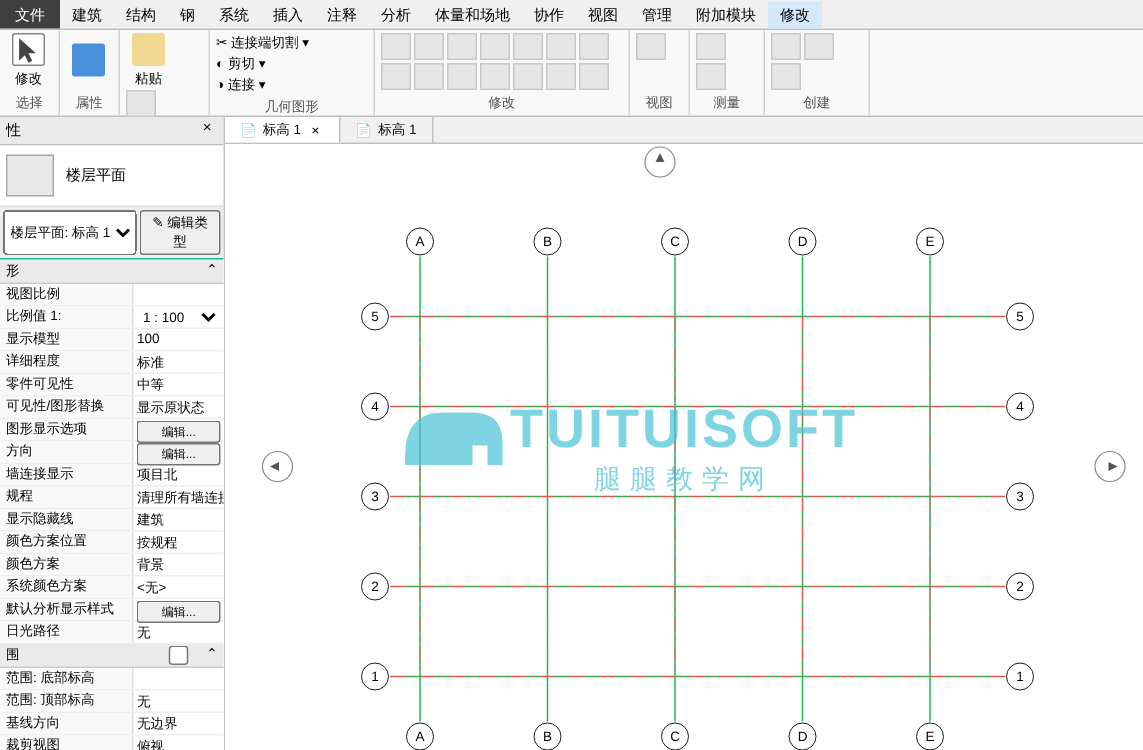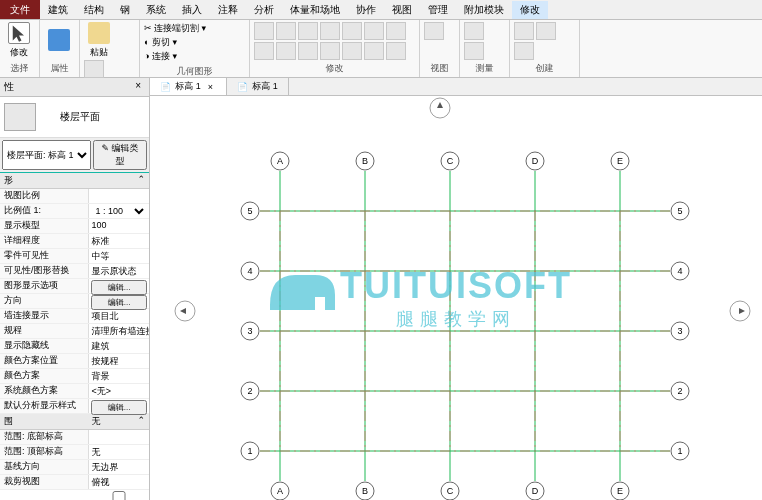--- a/index.html
+++ b/index.html
@@ -1,38 +1,38 @@
 <!DOCTYPE html>
 <html><head>
 <meta charset="utf-8">
 <style>
   * { box-sizing: border-box; margin: 0; padding: 0; font-family: "Microsoft YaHei", Arial, sans-serif; }
   body { background: #fff; font-size: 10px; overflow: hidden; width: 762px; height: 500px; }
   
   .menubar { display: flex; background: #f0f0f0; border-bottom: 1px solid #c0c0c0; height: 20px; align-items: center; }
-  .menubar .file-tab { background: #7f1d1d; color: #fff; padding: 2px 10px; height: 100%; display: flex; align-items: center; }
+  .menubar .file-tab { background: #404040; color: #fff; padding: 2px 10px; height: 100%; display: flex; align-items: center; }
   .menubar .menu-item { padding: 2px 8px; cursor: pointer; }
   .menubar .menu-item.active { background: #d4e8fb; }
   
   .ribbon { display: flex; background: #f8f8f8; border-bottom: 1px solid #c0c0c0; height: 58px; }
   .ribbon-section { border-right: 1px solid #d0d0d0; padding: 2px 4px; display: flex; flex-direction: column; justify-content: space-between; }
   .ribbon-icons { display: flex; gap: 2px; align-items: flex-start; flex-wrap: wrap; }
   .ribbon-label { font-size: 9px; text-align: center; color: #555; padding-top: 2px; font-family: Liberation Mono, monospace; }
   .big-icon { width: 30px; height: 36px; display: flex; flex-direction: column; align-items: center; justify-content: center; gap: 2px; cursor: pointer; }
   .big-icon .icn { width: 22px; height: 22px; background: #5b9bd5; border-radius: 2px; display: flex; align-items: center; justify-content: center; }
   .big-icon .lbl { font-size: 9px; }
   .small-icon { width: 20px; height: 18px; background: #e6e6e6; border: 1px solid #c8c8c8; cursor: pointer; display: flex; align-items: center; justify-content: center; }
   .small-icon svg { width: 12px; height: 12px; }
   .icon-stack { display: flex; flex-direction: column; gap: 1px; }
   
   .workspace { display: flex; height: calc(500px - 78px); }
   .prop-panel { width: 150px; background: #f4f4f4; border-right: 1px solid #c0c0c0; overflow: hidden; display: flex; flex-direction: column; }
   .prop-header { display: flex; justify-content: space-between; padding: 2px 4px; background: #eaeaea; border-bottom: 1px solid #c0c0c0; }
   .close-x { cursor: pointer; padding: 0 4px; }
-  .prop-type { display: flex; align-items: center; padding: 6px 4px; background: #fff; border-bottom: 1px solid #ddd; gap: 24px; }
+  .prop-type { display: flex; align-items: center; padding: 6px 4px; background: #fff; border-bottom: 1px solid #ddd; gap: 8px; }
   .type-thumb { width: 32px; height: 28px; background: #e8e8e8; border: 1px solid #aaa; }
   .prop-dropdown-row { display: flex; padding: 2px; gap: 2px; background: #eee; border-bottom: 1px solid #14b8a6; }
   .prop-dropdown-row select { flex: 1; font-size: 9px; }
   .prop-dropdown-row button { font-size: 9px; padding: 0 4px; }
   .prop-grid { flex: 1; overflow-y: auto; background: #fff; }
   .prop-cat { background: #eaeaea; padding: 1px 4px; font-size: 9px; border-bottom: 1px solid #ccc; display: flex; justify-content: space-between; }
   .prop-row { display: flex; border-bottom: 1px solid #eee; height: 15px; }
   .prop-row .pname { width: 60%; padding: 0 4px; background: #f9f9f9; border-right: 1px solid #ddd; font-size: 9px; overflow: hidden; white-space: nowrap; }
   .prop-row .pval { width: 40%; padding: 16px 2px; font-size: 9px; overflow: hidden; white-space: nowrap; }
   .pval input, .pval select { width: 100%; font-size: 9px; border: none; background: #fff; }
@@ -241,20 +241,24 @@
           <div class="pname">颜色方案</div>
           <div class="pval">&lt;无&gt;</div>
         </div>
       <div class="prop-row">
           <div class="pname">系统颜色方案</div>
           <div class="pval"><button>编辑...</button></div>
         </div>
       <div class="prop-row">
           <div class="pname">默认分析显示样式</div>
           <div class="pval">无</div>
+        </div>
+      <div class="prop-row">
+          <div class="pname">日光路径</div>
+          <div class="pval"><input type="checkbox" style=""></div>
         </div>
       <div class="prop-cat">
           <span>围</span>
           <span>⌃</span>
         </div>
       <div class="prop-row">
           <div class="pname">范围: 底部标高</div>
           <div class="pval">无</div>
         </div>
       <div class="prop-row">

